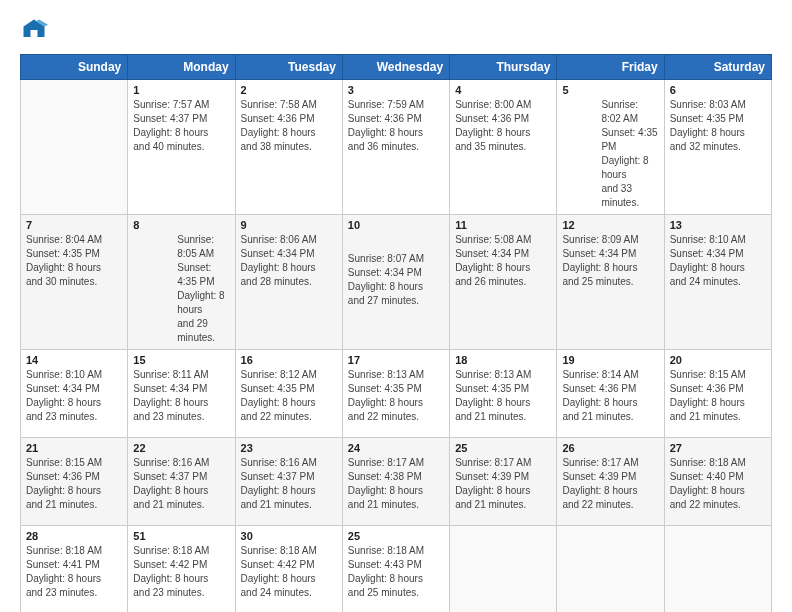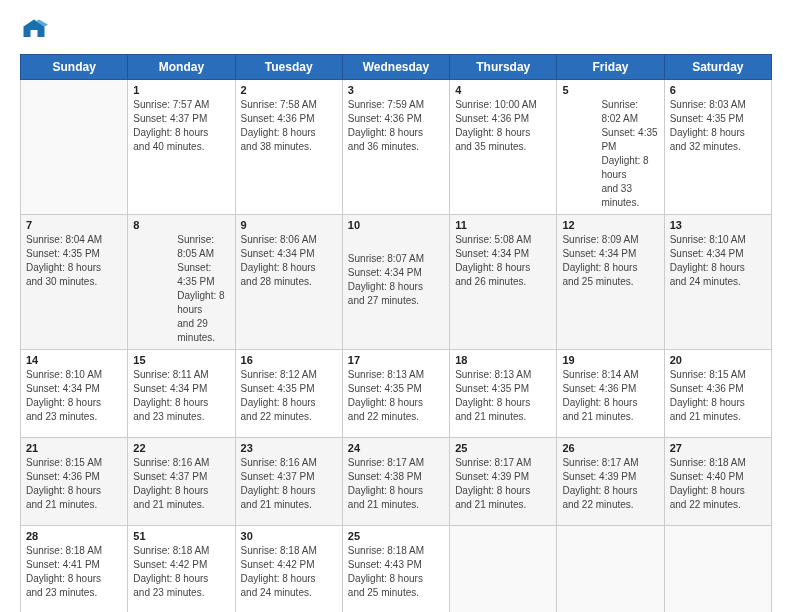--- a/index.html
+++ b/index.html
@@ -59,21 +59,21 @@
       width: 100%;
       border-collapse: collapse;
       flex: 1;
     }
     .calendar th {
       background: #2a6ebb;
       color: #fff;
       font-size: 12px;
       font-weight: bold;
       padding: 5px 6px;
-      text-align: center;
+      text-align: right;
       border: 1px solid #1e5799;
     }
     .calendar td {
       border: 1px solid #ccc;
       vertical-align: top;
       padding: 4px 5px;
       font-size: 9.5px;
       color: #333;
       width: calc(100% / 7);
       height: 88px;
@@ -148,21 +148,21 @@
           </td>
           <td>
             <div class="day-number">3</div>
             <div class="day-info" style="white-space: pre-line;">Sunrise: 7:59 AM
 Sunset: 4:36 PM
 Daylight: 8 hours
 and 36 minutes.</div>
           </td>
           <td>
             <div class="day-number">4</div>
-            <div class="day-info" style="white-space: pre-line;">Sunrise: 10:00 AM
+            <div class="day-info" style="white-space: pre-line;">Sunrise: 8:00 AM
 Sunset: 4:36 PM
 Daylight: 8 hours
 and 35 minutes.</div>
           </td>
           <td>
             <div class="day-number">5</div>
             <div class="day-info" style="white-space: pre-line; margin-left: 39px;">Sunrise: 8:02 AM
 Sunset: 4:35 PM
 Daylight: 8 hours
 and 33 minutes.</div>

